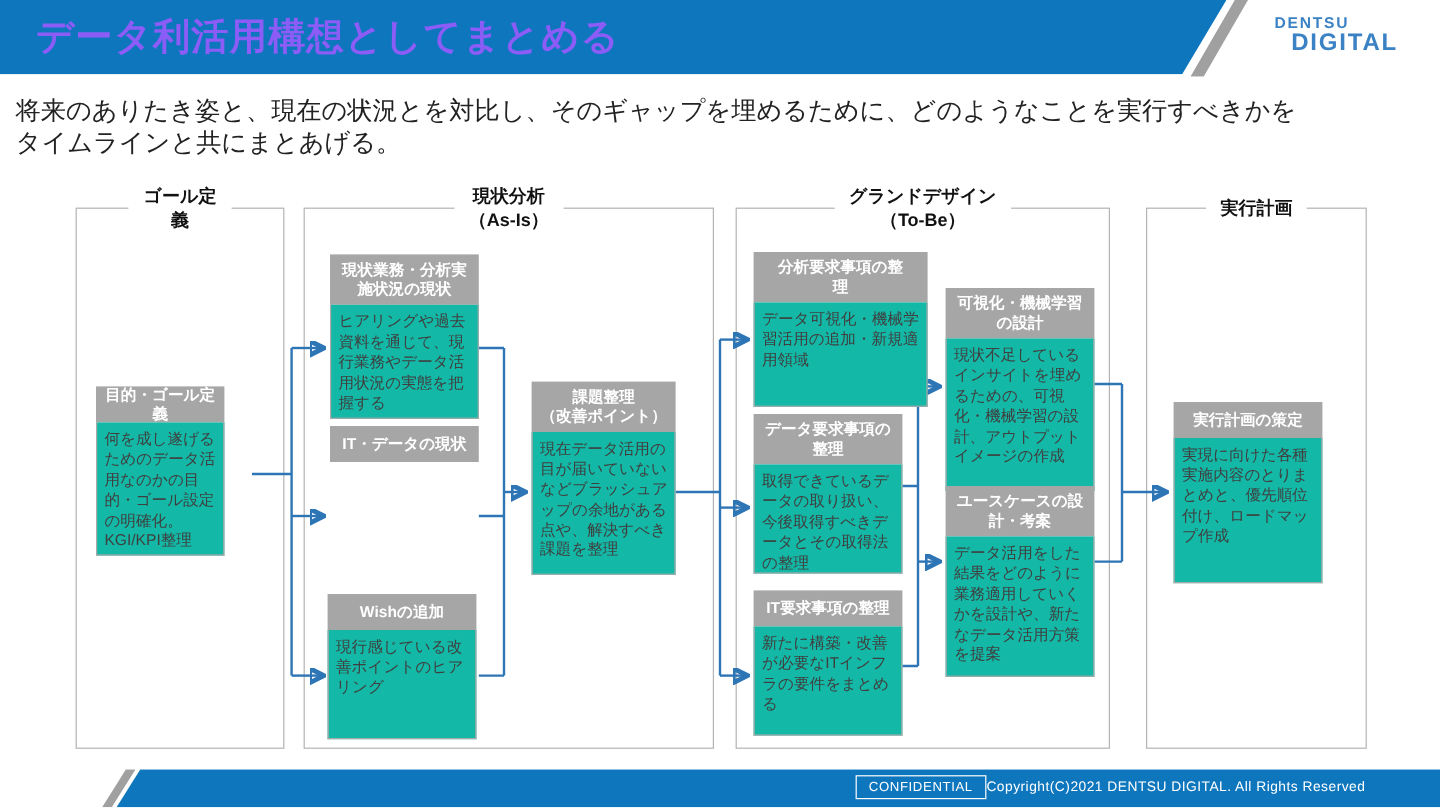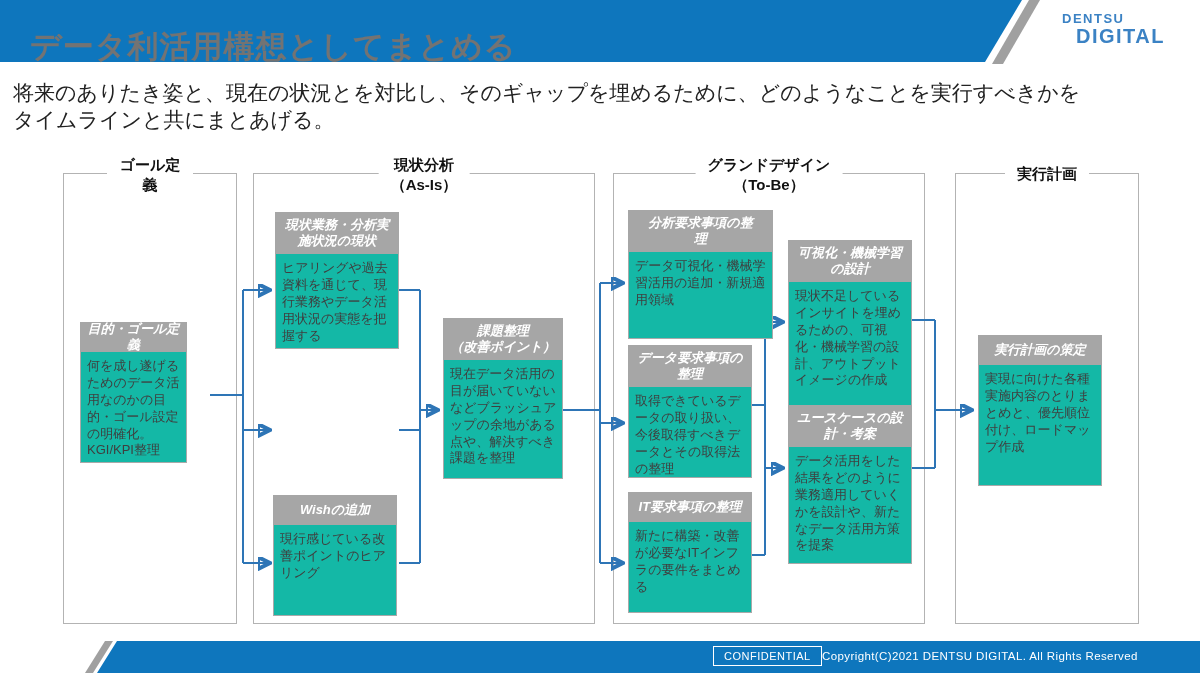--- a/index.html
+++ b/index.html
@@ -5,42 +5,42 @@
   html,body{margin:0;padding:0;background:#fff;}
   body{width:1200px;height:673px;overflow:hidden;
        font-family:"Liberation Sans","DejaVu Sans",sans-serif;}
   .slide{position:relative;width:1200px;height:673px;background:#fff;}
 
   
   .header-bar{position:absolute;left:0;top:0;width:1025px;height:62px;
     background:#0e76bd;
     clip-path:polygon(0 0,1022px 0,985px 62px,0 62px);}
   .slide-title{position:absolute;left:30px;top:0;height:62px;line-height:62px;
-    color:#737373;font-size:31px;font-weight:bold;letter-spacing:1px;white-space:nowrap;margin-top:16px;}
+    color:#8b5cf6;font-size:31px;font-weight:bold;letter-spacing:1px;white-space:nowrap;}
   .header-stripe{position:absolute;left:985px;top:0;width:60px;height:64px;
     background:#a0a0a0;clip-path:polygon(44px 0,55px 0,18px 64px,7px 64px);}
   .logo{position:absolute;left:1038px;top:12px;width:130px;color:#3b82c4;line-height:1;}
   .logo-line1{font-size:13px;font-weight:bold;letter-spacing:1.5px;padding-left:24px;}
   .logo-line2{font-size:20px;font-weight:bold;letter-spacing:1.5px;margin-top:1px;padding-left:38px;}
 
   
   .intro{position:absolute;left:13px;top:80px;width:1085px;
     font-size:21px;line-height:1.28;color:#222;}
 
   
   .col{position:absolute;border:1px solid #b3b3b3;background:transparent;}
   .col-label{position:absolute;top:0;left:50%;transform:translate(-50%,-50%);
     background:#fff;padding:0 12px;font-size:15px;font-weight:bold;color:#111;
     text-align:center;line-height:1.3;white-space:pre-line;}
 
   
   .pbox{position:absolute;}
   .pbox .hd{background:#a6a6a6;color:#fff;font-weight:bold;font-size:13px;
     line-height:1.25;display:flex;align-items:center;justify-content:center;
-    text-align:center;white-space:pre-line;padding:0 2px;box-sizing:border-box;font-style:italic;}
+    text-align:center;white-space:pre-line;padding:0 2px;box-sizing:border-box;}
   .pbox .hd.h1{height:30px;}
   .pbox .hd.h2{height:42px;}
   .pbox .bd{background:#14b8a6;border:1px solid #a9a9a9;border-top:none;
     color:#3f3f3f;font-size:13px;line-height:1.3;padding:6px 5px 4px 6px;
     box-sizing:content-box;}
 
   .connectors{position:absolute;left:0;top:0;pointer-events:none;}
   .connectors path{fill:none;stroke:#2e75b6;stroke-width:2;}
 
   
@@ -112,20 +112,21 @@
     <div class="bd" style="height:100px">何を成し遂げるためのデータ活用なのかの目的・ゴール設定の明確化。KGI/KPI整理</div>
   </div>
 
   <div class="pbox" style="left:275px;top:212px;width:124px">
     <div class="hd h2">現状業務・分析実
 施状況の現状</div>
     <div class="bd" style="height:84px">ヒアリングや過去資料を通じて、現行業務やデータ活用状況の実態を把握する</div>
   </div>
 
   <div class="pbox" style="left:275px;top:355px;width:124px">
+    <div class="hd h1">IT・データの現状</div>
   </div>
 
   <div class="pbox" style="left:273px;top:495px;width:124px">
     <div class="hd h1">Wishの追加</div>
     <div class="bd" style="height:80px">現行感じている改善ポイントのヒアリング</div>
   </div>
 
   <div class="pbox" style="left:443px;top:318px;width:120px">
     <div class="hd h2">課題整理
 （改善ポイント）</div>

